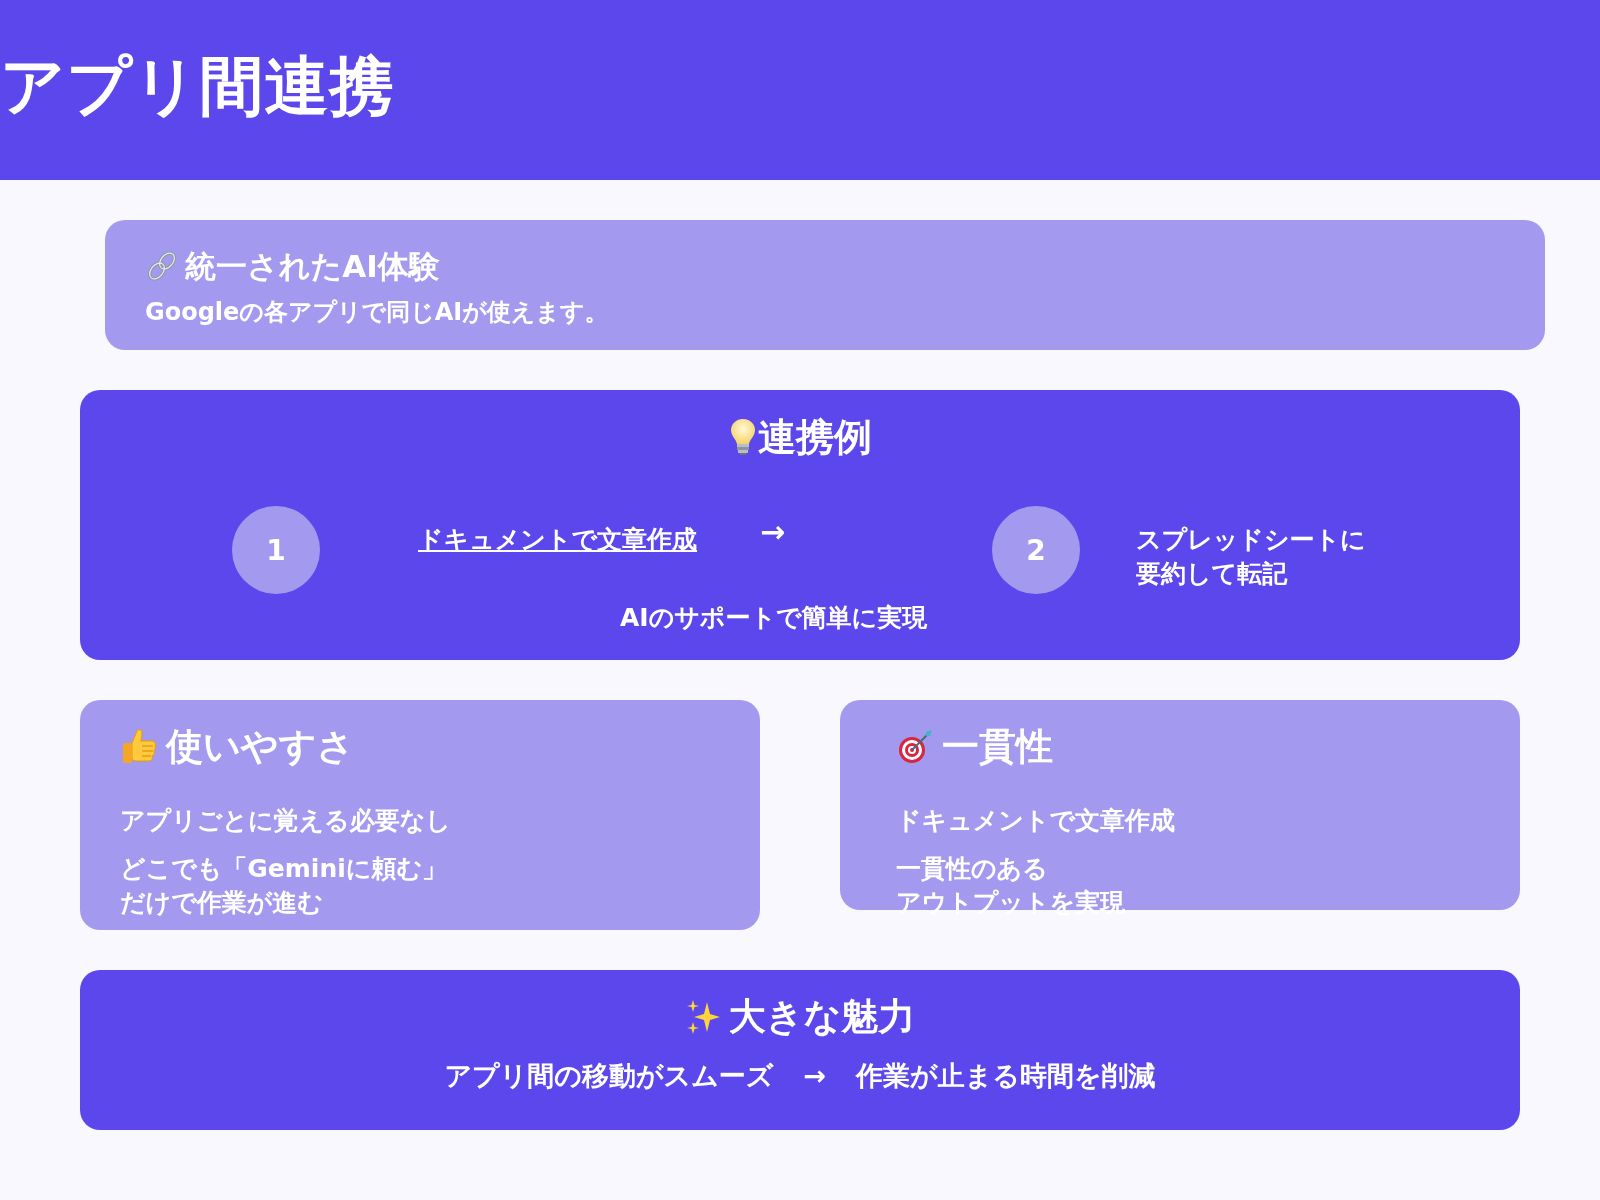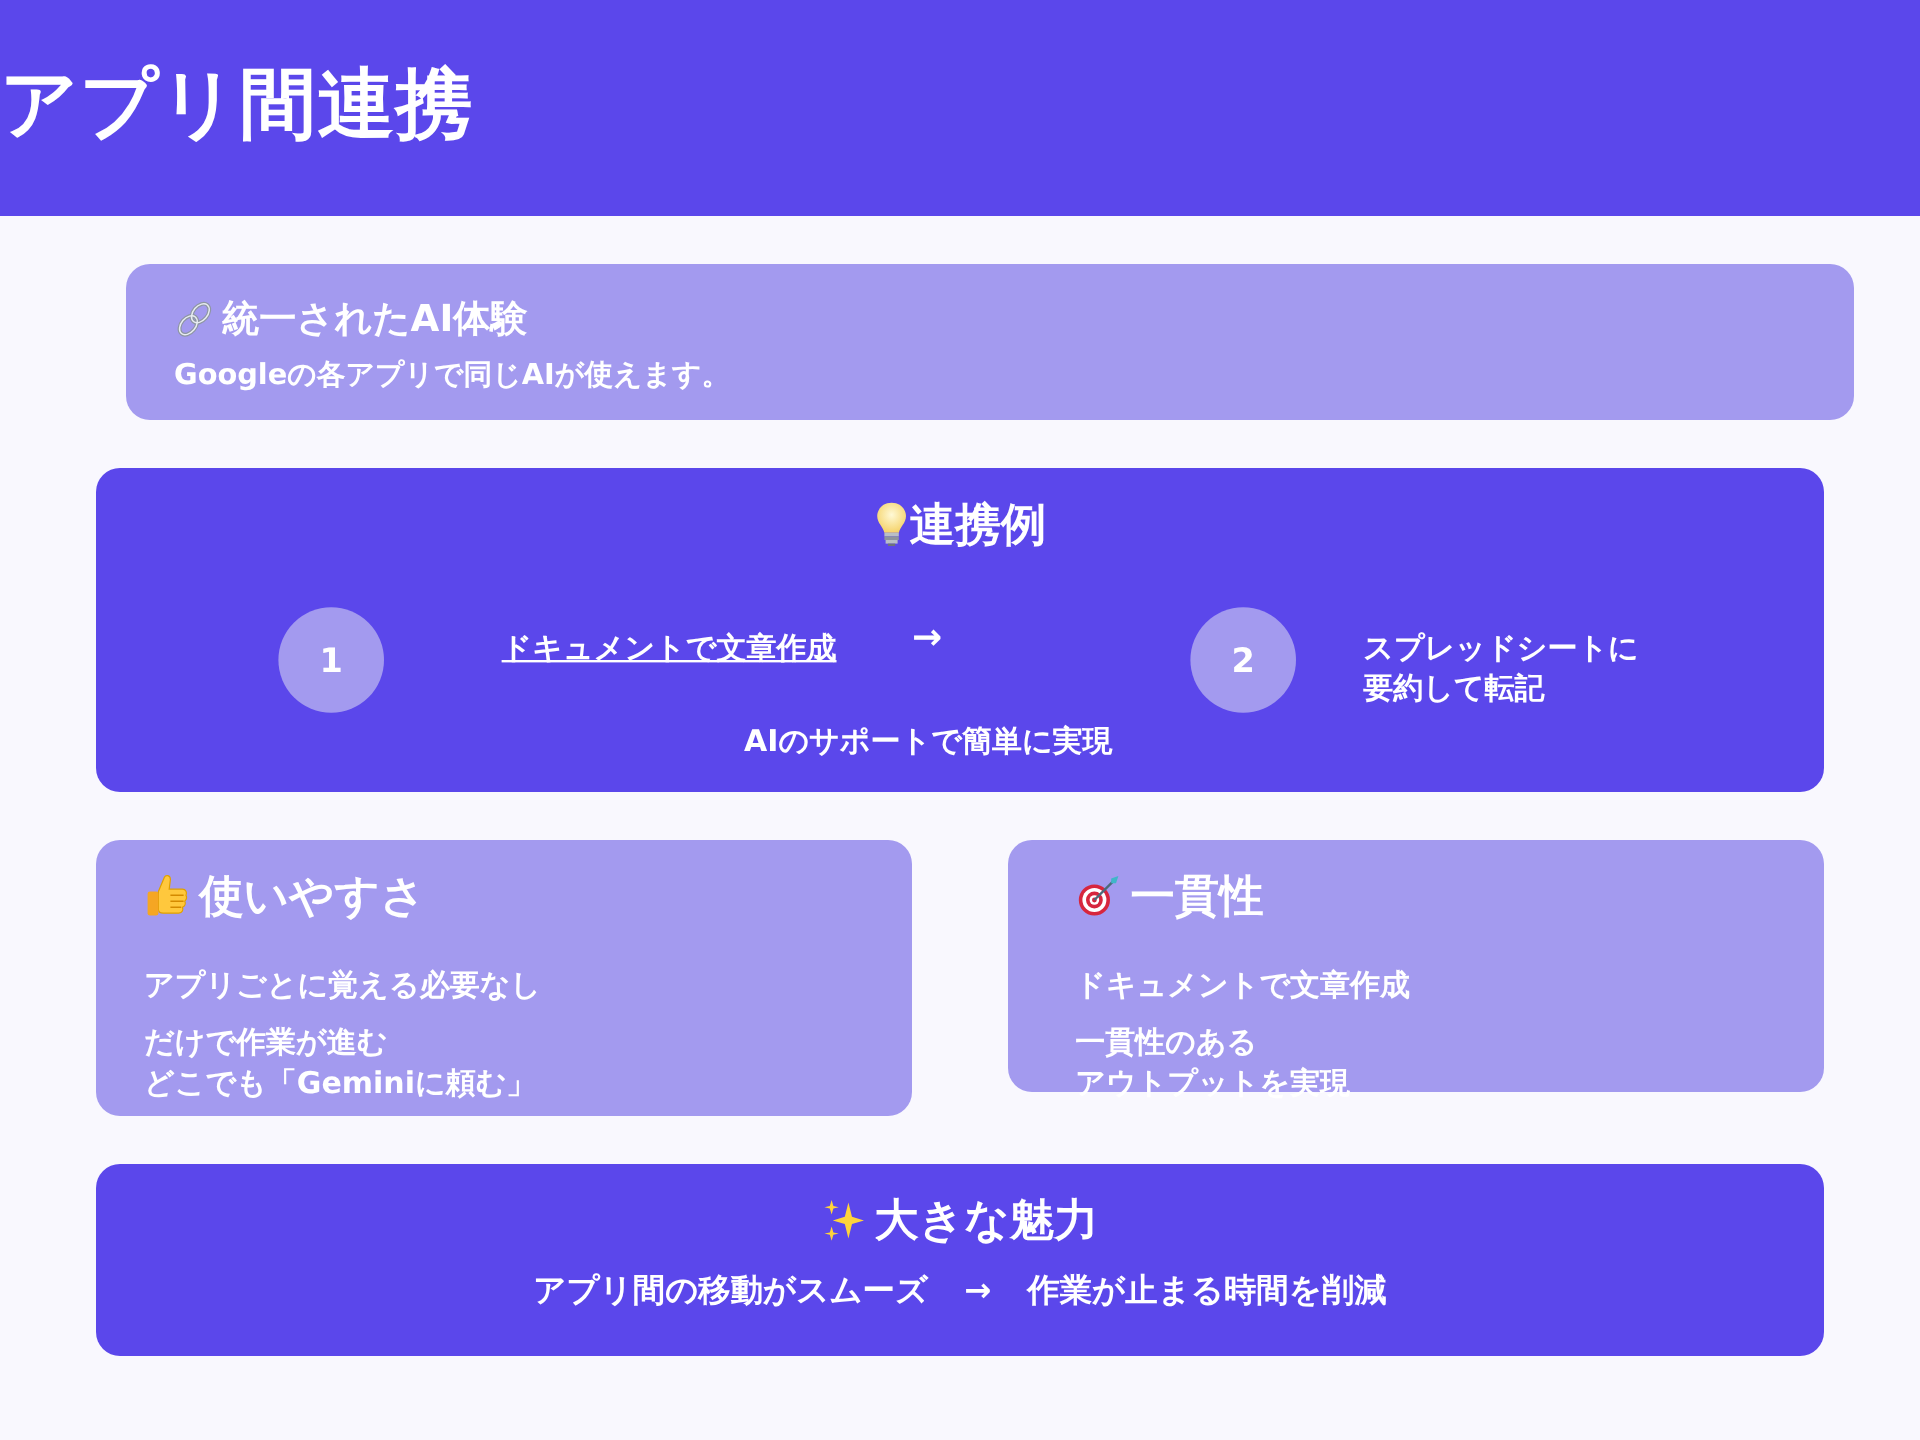--- a/index.html
+++ b/index.html
@@ -140,22 +140,22 @@
       <svg width="38" height="40" viewBox="0 0 38 40">
         <path d="M12 16 L17 4 C18 2 22 2 22 6 L21 14 L32 14 C35 14 36 17 35 19 C36 21 35 23 34 24 C35 26 34 28 32 29 C33 31 32 34 29 34 L16 34 C14 34 12 33 12 31 Z" fill="#FFC83D" stroke="#E0A000" stroke-width="1"></path>
         <rect x="3" y="16" width="9" height="20" rx="2" fill="#F5A623"></rect>
         <path d="M22 19 L33 19 M22 24 L33 24 M22 29 L31 29" stroke="#D48A00" stroke-width="1.2"></path>
       </svg>
     </span>
     <span>使いやすさ</span>
   </div>
   <div class="line1">アプリごとに覚える必要なし</div>
   <div class="line2">
+    <div>どこでも「Geminiに頼む」</div>
     <div>だけで作業が進む</div>
-    <div>どこでも「Geminiに頼む」</div>
   </div>
 </div>
 
 <div class="card light c4 feature">
   <div class="title">
     <span class="emoji">
       <svg width="38" height="38" viewBox="0 0 38 38">
         <circle cx="16" cy="22" r="13" fill="#D7263D"></circle>
         <circle cx="16" cy="22" r="10" fill="#FFFFFF"></circle>
         <circle cx="16" cy="22" r="7" fill="#D7263D"></circle>

